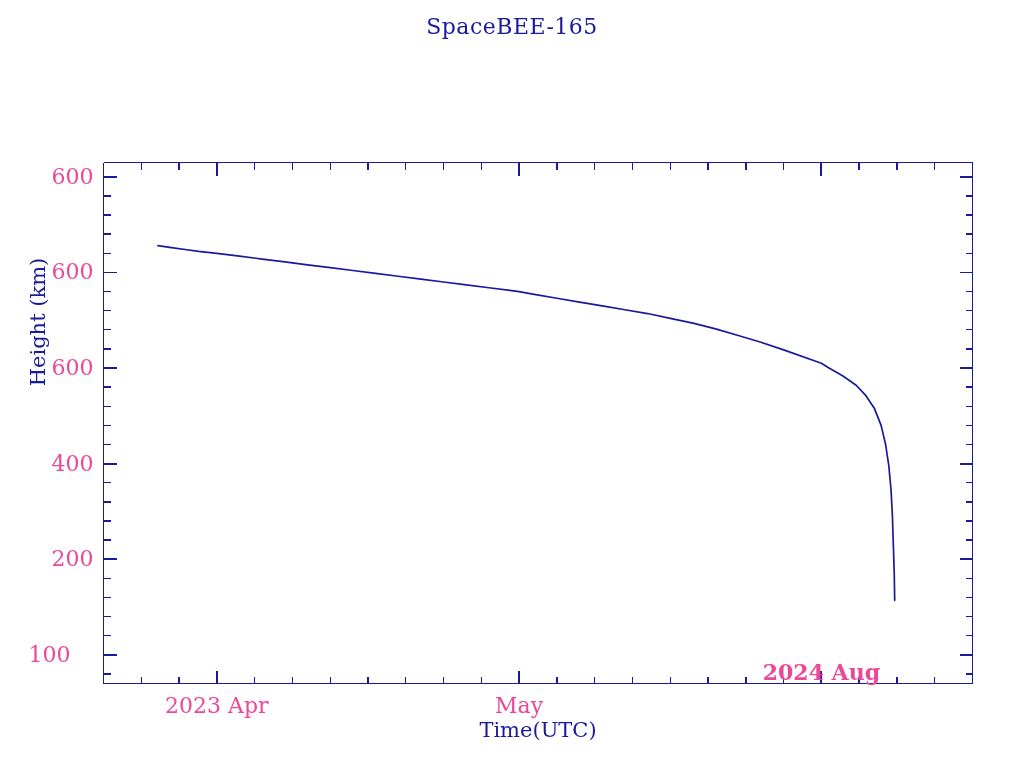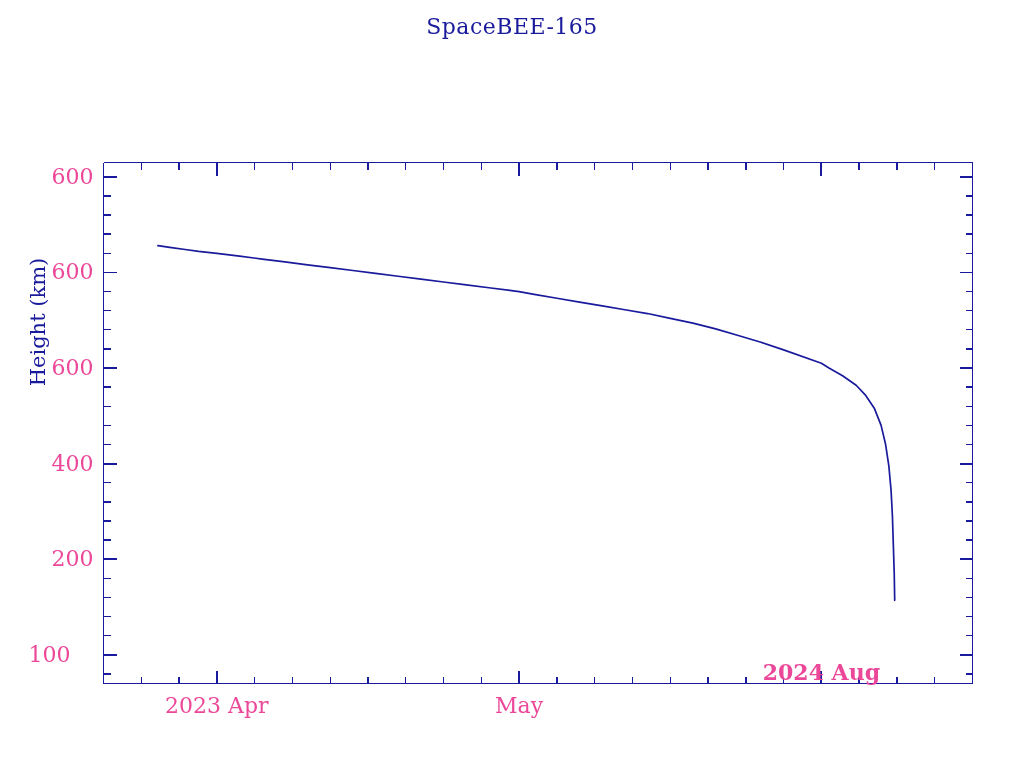--- a/index.html
+++ b/index.html
@@ -75,20 +75,21 @@
 </style>
 </head>
 <body>
 
 <div id="figure">
 
   <div id="plot-title">SpaceBEE-165</div>
 
   <div id="y-axis-title">Height (km)</div>
 
+  <div id="x-axis-title">Time(UTC)</div>
 
   <svg id="plot-svg" width="1024" height="768">
     <g id="frame-group">
         <line x1="103.5" y1="162.5" x2="972.5" y2="162.5" stroke="#1a1a9c" stroke-width="1.8" shape-rendering="crispEdges"></line>
         <line x1="103.5" y1="683.5" x2="972.5" y2="683.5" stroke="#1a1a9c" stroke-width="1.8" shape-rendering="crispEdges"></line>
         <line x1="103.5" y1="162.5" x2="103.5" y2="683.5" stroke="#1a1a9c" stroke-width="1.8" shape-rendering="crispEdges"></line>
         <line x1="972.5" y1="162.5" x2="972.5" y2="683.5" stroke="#1a1a9c" stroke-width="1.8" shape-rendering="crispEdges"></line>
       </g>
     <g id="ytick-group">
         <line x1="103.5" y1="673.940366972477" x2="110.5" y2="673.940366972477" stroke="#1a1a9c" stroke-width="1.4" shape-rendering="crispEdges"></line>

